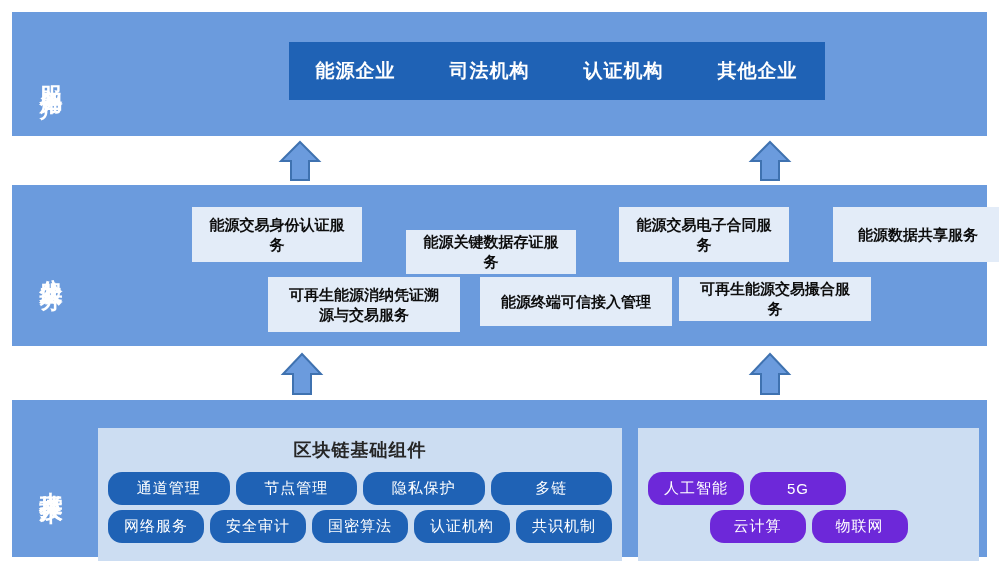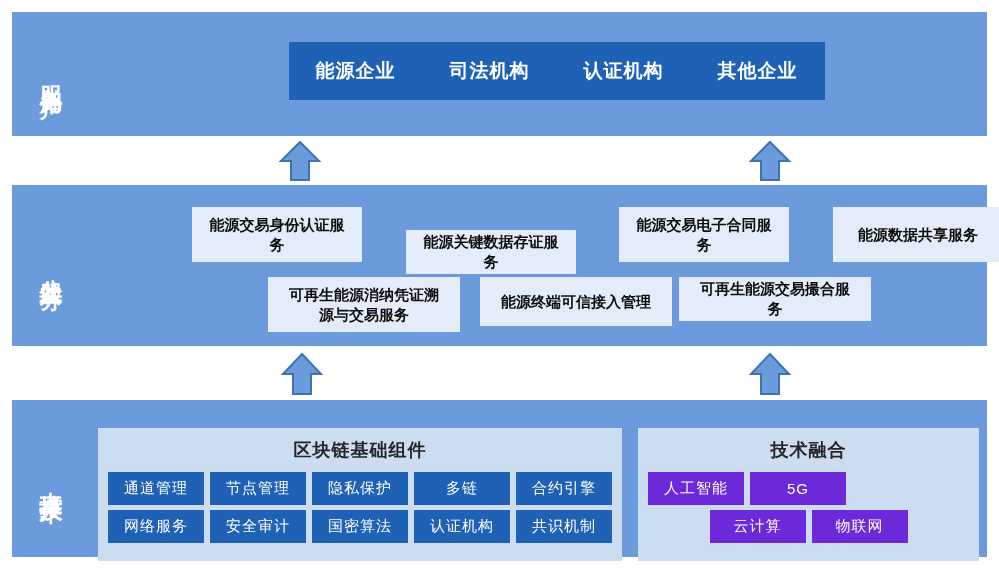--- a/index.html
+++ b/index.html
@@ -108,20 +108,21 @@
   .chip-row.centered { justify-content: center; }
   .chip {
     height: 33px;
     display: flex;
     align-items: center;
     justify-content: center;
     color: #ffffff;
     font-size: 15px;
     letter-spacing: 1px;
     flex: 1 1 0;
+    border-radius: 14px;
   }
   .chip.blue  { background: #1f62b5; }
   .chip.navy  { background: #6d28d9; flex: 0 0 96px; }
 
   
   .arrow { position: absolute; }
 
   
 </style>
 </head>
@@ -205,23 +206,20 @@
               </div>
             <div class="chip blue">
                 <span>节点管理</span>
               </div>
             <div class="chip blue">
                 <span>隐私保护</span>
               </div>
             <div class="chip blue">
                 <span>多链</span>
               </div>
-            <div class="chip blue">
-                <span>合约引擎</span>
-              </div>
           </div>
           <div class="chip-row">
             <div class="chip blue">
                 <span>网络服务</span>
               </div>
             <div class="chip blue">
                 <span>安全审计</span>
               </div>
             <div class="chip blue">
                 <span>国密算法</span>
@@ -230,21 +228,20 @@
                 <span>认证机构</span>
               </div>
             <div class="chip blue">
                 <span>共识机制</span>
               </div>
           </div>
         </div>
       </div>
 
       <div class="panel" id="panel-fusion" style="left:548px; width:341px;">
-        <div class="panel-title">技术融合</div>
         <div class="chip-grid">
           <div class="chip-row">
             <div class="chip navy">
                 <span>人工智能</span>
               </div>
             <div class="chip navy">
                 <span>5G</span>
               </div>
           </div>
           <div class="chip-row centered">

